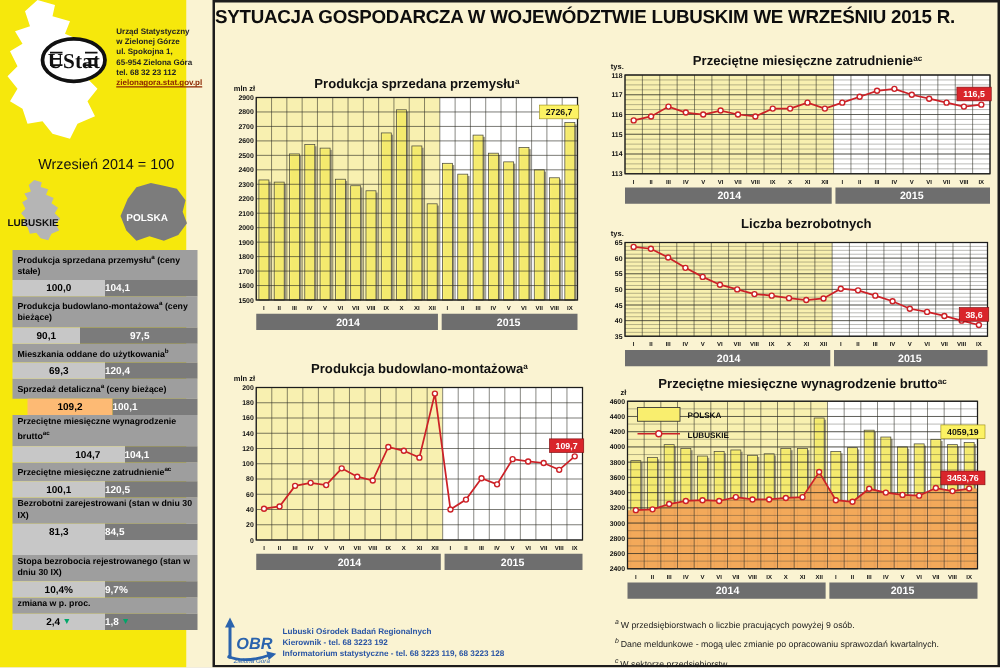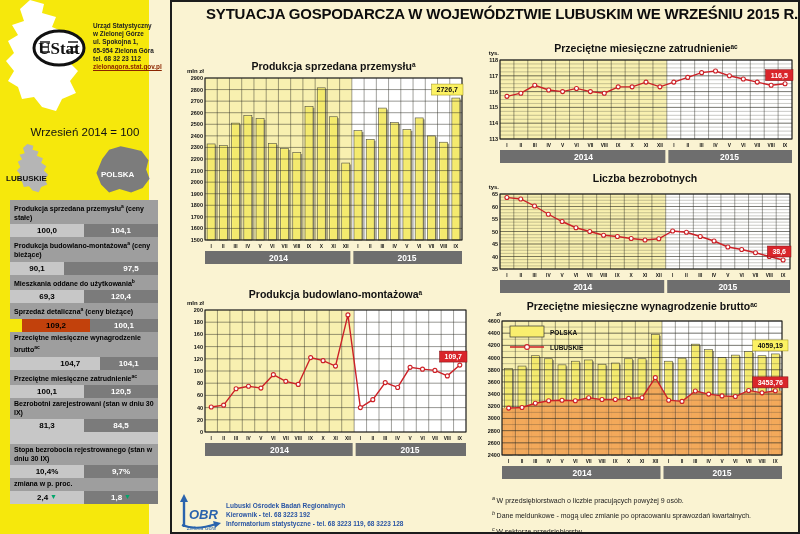--- a/index.html
+++ b/index.html
@@ -11,24 +11,24 @@
   .agency a{color:#8b2500;text-decoration:underline;cursor:pointer;}
   .base-period{position:absolute;left:0;top:126px;width:170px;text-align:center;font-size:11.5px;font-weight:normal;color:#111;}
   .regions{position:absolute;left:0;top:144px;width:170px;height:54px;}
   .region-label-lub{position:absolute;left:6px;top:30px;font-size:8px;font-weight:bold;color:#111;}
   .region-label-pol{position:absolute;left:101px;top:26px;font-size:8px;font-weight:bold;color:#fff;}
   .indicators{position:absolute;left:10px;top:200px;width:148px;}
   .ind-title{background:#9e9e9e;color:#000;font-size:7px;font-weight:bold;line-height:8.5px;padding:2px 3px 2px 4px;}
   .ind-title sup{font-size:5px;}
   .ind-values{display:flex;height:13px;font-size:8px;font-weight:bold;}
   .ind-values .cl{width:50%;background:#c7c7c7;color:#000;text-align:center;line-height:13px;}
-  .ind-values .cr{width:50%;background:#7b7b7b;color:#fff;text-align:center;line-height:13px;}
+  .ind-values .cr{width:50%;background:#7b7b7b;color:#fff;text-align:left;line-height:13px;}
   .ind-spacer{height:12px;background:#c7c7c7;}
   .arr{font-size:7px;position:relative;top:-0.5px;}
-  .page-title{position:absolute;left:172px;top:5px;width:626px;text-align:right;font-size:15px;font-weight:bold;letter-spacing:-0.2px;color:#0d0d0d;}
+  .page-title{position:absolute;left:172px;top:5px;width:626px;text-align:left;font-size:15px;font-weight:bold;letter-spacing:-0.2px;color:#0d0d0d;}
   .chart{position:absolute;}
   .lobr{position:absolute;left:176px;top:493px;}
   .lobr-text{position:absolute;left:226px;top:501px;font-size:6.5px;font-weight:bold;line-height:9px;color:#2a55a4;}
   .notes{position:absolute;left:492px;top:492px;font-size:7px;line-height:12px;color:#1a1a1a;}
   .notes sup{font-style:italic;font-size:5.5px;}
 </style>
 </head>
 <body>
 
 <div class="stage">
@@ -83,21 +83,21 @@
           <div class="cl" style="background: rgb(199, 199, 199);">90,1</div>
           <div class="cr" style="background: rgb(123, 123, 123); padding-left: 40px;">97,5</div>
         </div>
         <div class="ind-title" style="background: rgb(158, 158, 158);"><span>Mieszkania oddane do użytkowania</span><sup>b</sup></div>
         <div class="ind-values">
           <div class="cl" style="background: rgb(199, 199, 199);">69,3</div>
           <div class="cr" style="background: rgb(123, 123, 123);">120,4</div>
         </div>
         <div class="ind-title" style="background: rgb(158, 158, 158);"><span>Sprzedaż detaliczna</span><sup>a</sup><span> (ceny bieżące)</span></div>
         <div class="ind-values">
-          <div class="cl" style="background: #c2410c; margin-left: 12px;">109,2</div>
+          <div class="cl" style="background: #fdba74; margin-left: 12px;">109,2</div>
           <div class="cr" style="background: rgb(123, 123, 123);">100,1</div>
         </div>
         <div class="ind-title" style="background: rgb(158, 158, 158);"><span>Przeciętne miesięczne wynagrodzenie brutto</span><sup>ac</sup></div>
         <div class="ind-values">
           <div class="cl" style="background: rgb(199, 199, 199); padding-left: 31px;">104,7</div>
           <div class="cr" style="background: rgb(123, 123, 123);">104,1</div>
         </div>
         <div class="ind-title" style="background: rgb(158, 158, 158);"><span>Przeciętne miesięczne zatrudnienie</span><sup>ac</sup></div>
         <div class="ind-values">
           <div class="cl" style="background: rgb(199, 199, 199);">100,1</div>

